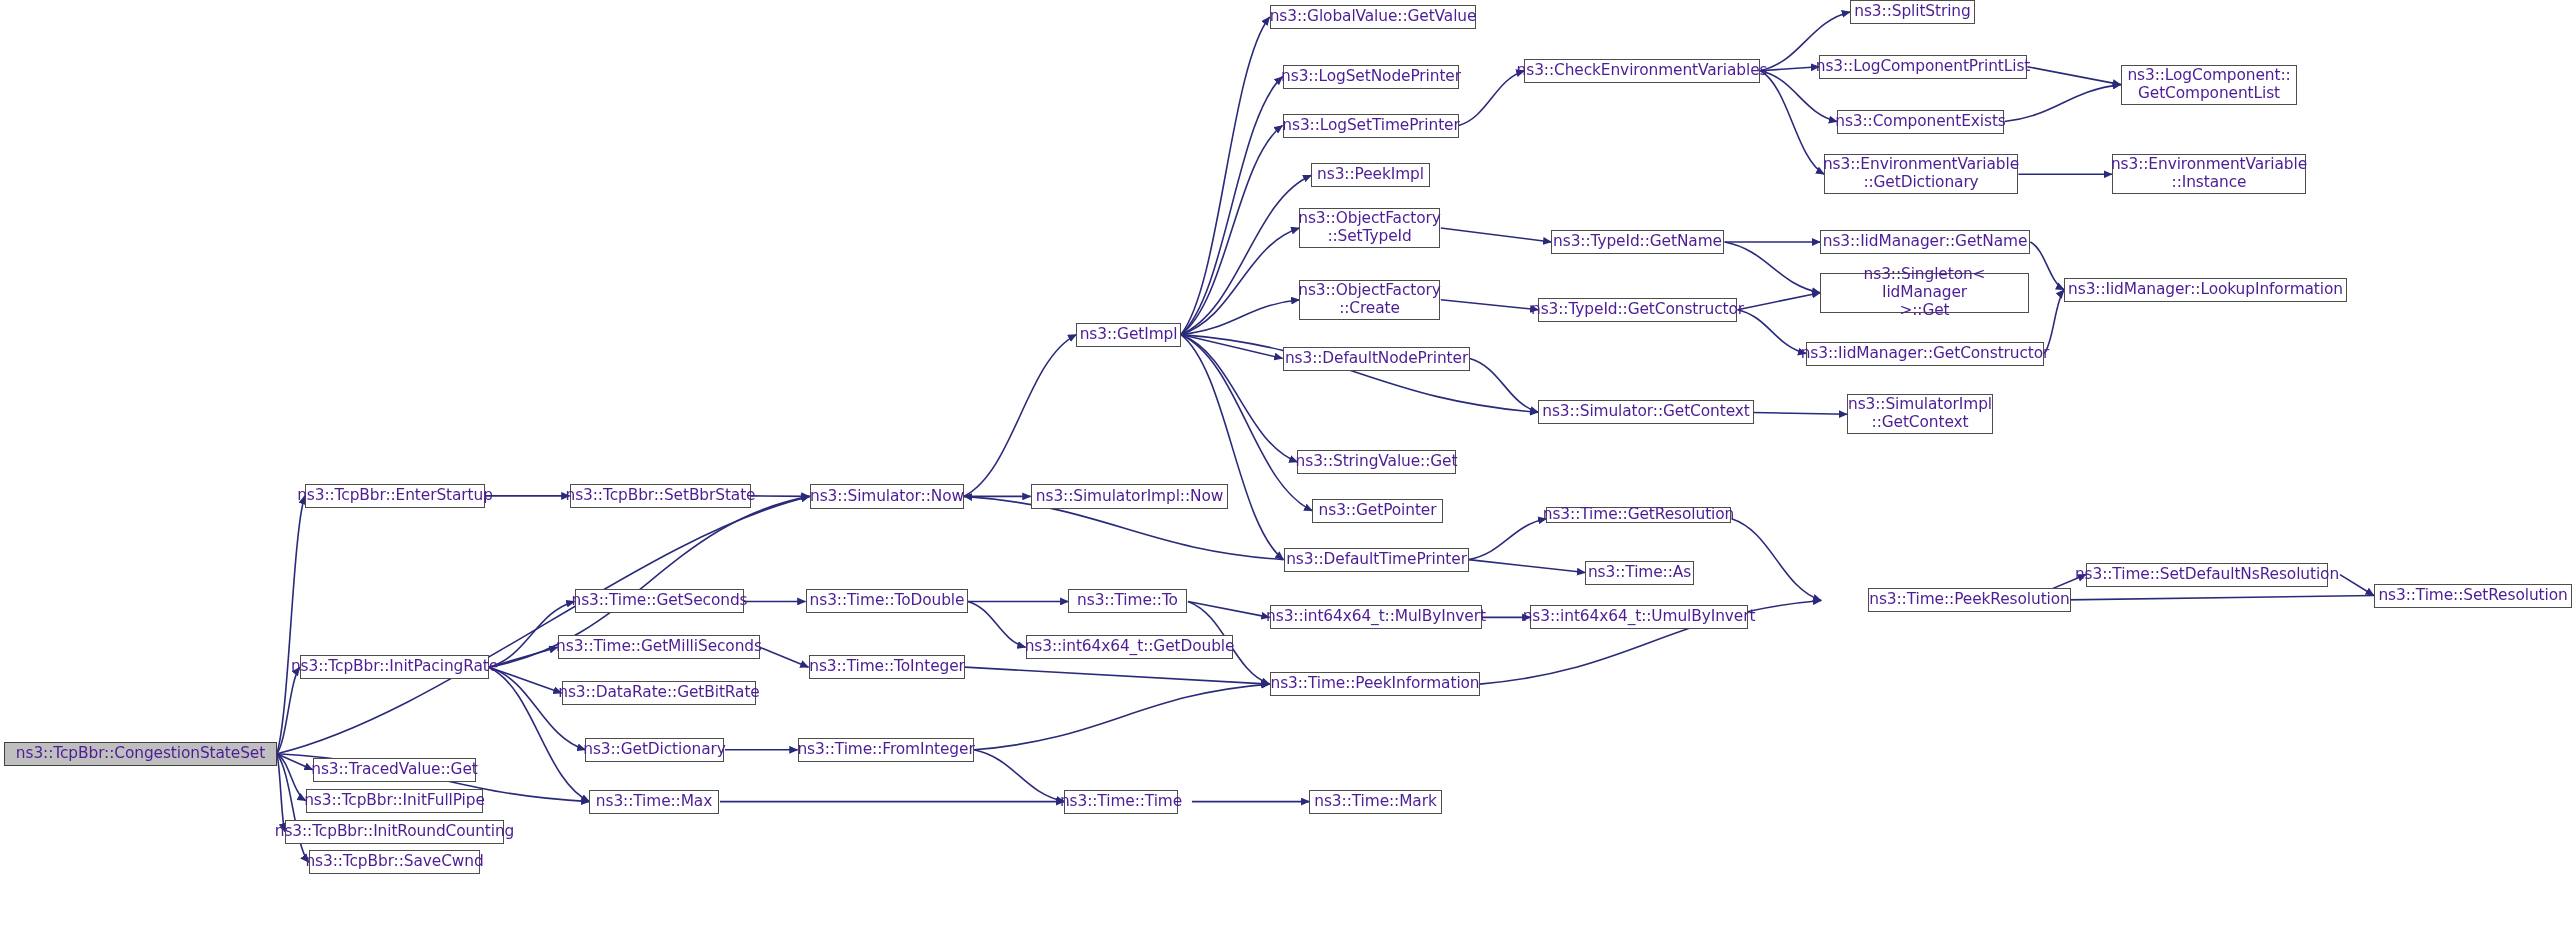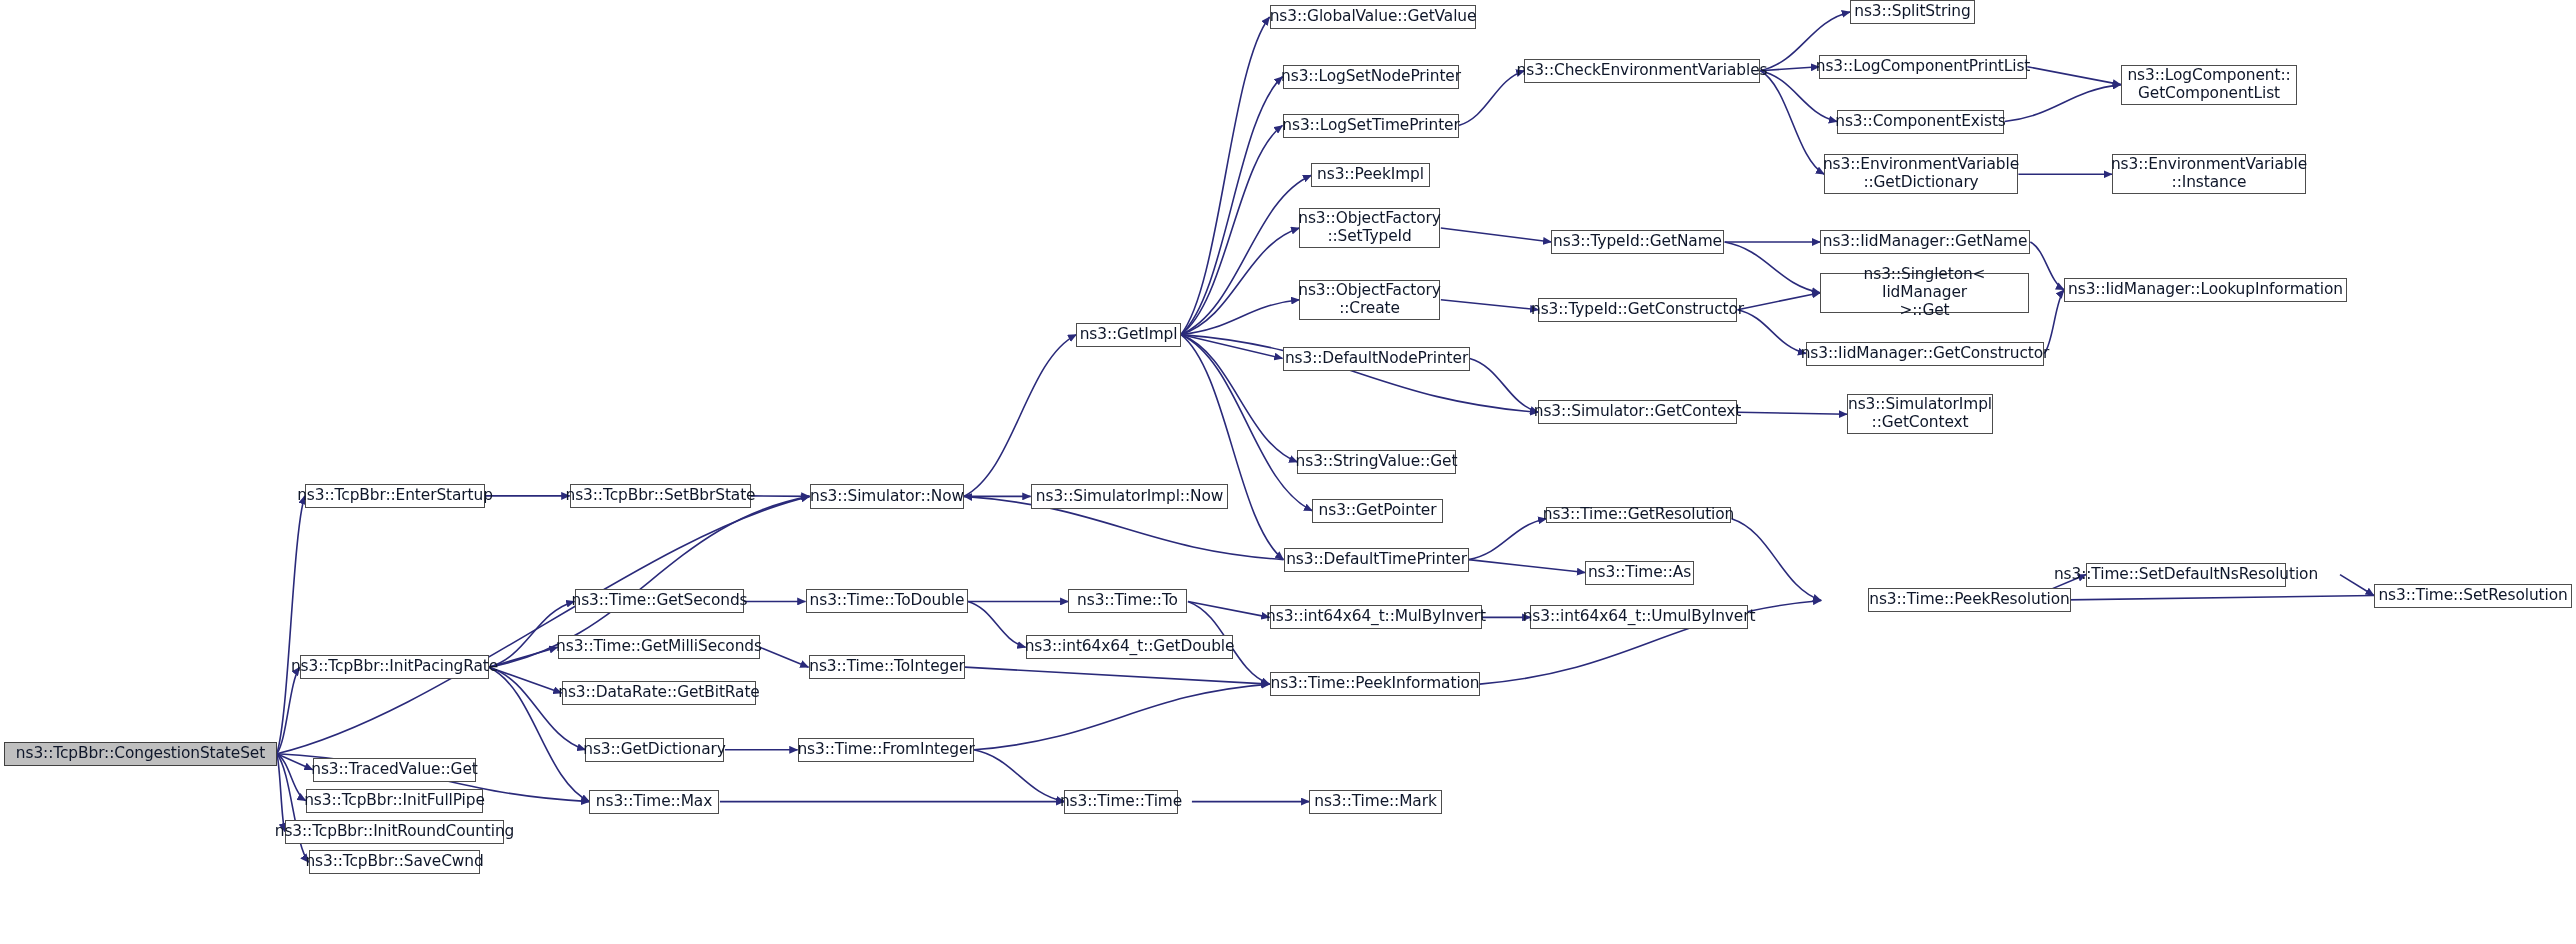--- a/index.html
+++ b/index.html
@@ -4,21 +4,21 @@
 <style>
   html,body{margin:0;padding:0;background:#ffffff;}
   body{font-family:"DejaVu Sans","Liberation Sans",sans-serif;}
   #canvas{position:relative;width:2576px;height:945px;background:#ffffff;overflow:hidden;}
   #edges{position:absolute;left:0;top:0;width:2576px;height:945px;}
   .node{
     position:absolute;
     box-sizing:border-box;
     border:1px solid #4d4d4d;
     background:#ffffff;
-    color:#0f172a;
+    color:#4c1d95;
     display:flex;
     align-items:center;
     justify-content:center;
     text-align:center;
     font-size:15.4px;
     line-height:1.16;
     letter-spacing:-0.1px;
     white-space:pre-line;
     padding:0 20px;
   }
@@ -142,38 +142,38 @@
       <div class="node" style="left: 1283px; top: 347px; width: 187px; height: 24px;">ns3::DefaultNodePrinter</div>
       <div class="node" style="left: 1297px; top: 450px; width: 159px; height: 24px;">ns3::StringValue::Get</div>
       <div class="node" style="left: 1312px; top: 499px; width: 131px; height: 24px;">ns3::GetPointer</div>
       <div class="node" style="left: 1284px; top: 548px; width: 185px; height: 24px;">ns3::DefaultTimePrinter</div>
       <div class="node" style="left: 1270px; top: 605px; width: 212px; height: 24px;">ns3::int64x64_t::MulByInvert</div>
       <div class="node" style="left: 1270px; top: 672px; width: 210px; height: 24px;">ns3::Time::PeekInformation</div>
       <div class="node" style="left: 1309px; top: 790px; width: 133px; height: 24px;">ns3::Time::Mark</div>
       <div class="node" style="left: 1524px; top: 59px; width: 236px; height: 24px;">ns3::CheckEnvironmentVariables</div>
       <div class="node" style="left: 1551px; top: 230px; width: 173px; height: 24px;">ns3::TypeId::GetName</div>
       <div class="node" style="left: 1538px; top: 298px; width: 199px; height: 24px;">ns3::TypeId::GetConstructor</div>
-      <div class="node" style="left: 1538px; top: 400px; width: 199px; height: 24px; text-align: right;">ns3::Simulator::GetContext</div>
+      <div class="node" style="left: 1538px; top: 400px; width: 216px; height: 24px; text-align: right;">ns3::Simulator::GetContext</div>
       <div class="node" style="left: 1546px; top: 507px; width: 185px; height: 16px;">ns3::Time::GetResolution</div>
       <div class="node" style="left: 1585px; top: 561px; width: 109px; height: 24px;">ns3::Time::As</div>
       <div class="node" style="left: 1530px; top: 605px; width: 218px; height: 24px;">ns3::int64x64_t::UmulByInvert</div>
       <div class="node" style="left: 1850px; top: 0px; width: 125px; height: 24px;">ns3::SplitString</div>
       <div class="node" style="left: 1819px; top: 55px; width: 208px; height: 24px;">ns3::LogComponentPrintList</div>
       <div class="node" style="left: 1837px; top: 110px; width: 167px; height: 24px;">ns3::ComponentExists</div>
       <div class="node" style="left: 1824px; top: 154px; width: 194px; height: 40px;">ns3::EnvironmentVariable
 ::GetDictionary</div>
       <div class="node" style="left: 1820px; top: 230px; width: 210px; height: 24px;">ns3::IidManager::GetName</div>
       <div class="node" style="left: 1820px; top: 273px; width: 209px; height: 40px;">ns3::Singleton&lt; IidManager
 &gt;::Get</div>
       <div class="node" style="left: 1806px; top: 342px; width: 238px; height: 24px;">ns3::IidManager::GetConstructor</div>
       <div class="node" style="left: 1847px; top: 394px; width: 146px; height: 40px;">ns3::SimulatorImpl
 ::GetContext</div>
       <div class="node" style="left: 1821px; top: 588px; width: 203px; height: 24px; margin-left: 47px;">ns3::Time::PeekResolution</div>
       <div class="node" style="left: 2121px; top: 65px; width: 176px; height: 40px;">ns3::LogComponent::
 GetComponentList</div>
       <div class="node" style="left: 2112px; top: 154px; width: 194px; height: 40px;">ns3::EnvironmentVariable
 ::Instance</div>
       <div class="node" style="left: 2064px; top: 278px; width: 283px; height: 24px;">ns3::IidManager::LookupInformation</div>
-      <div class="node" style="left: 2086px; top: 563px; width: 200px; height: 24px;">ns3::Time::SetDefaultNsResolution</div>
+      <div class="node" style="left: 2086px; top: 563px; width: 242px; height: 24px;">ns3::Time::SetDefaultNsResolution</div>
       <div class="node" style="left: 2374px; top: 584px; width: 198px; height: 24px;">ns3::Time::SetResolution</div>
     </div>
 </div>
 
 
 </body></html>

